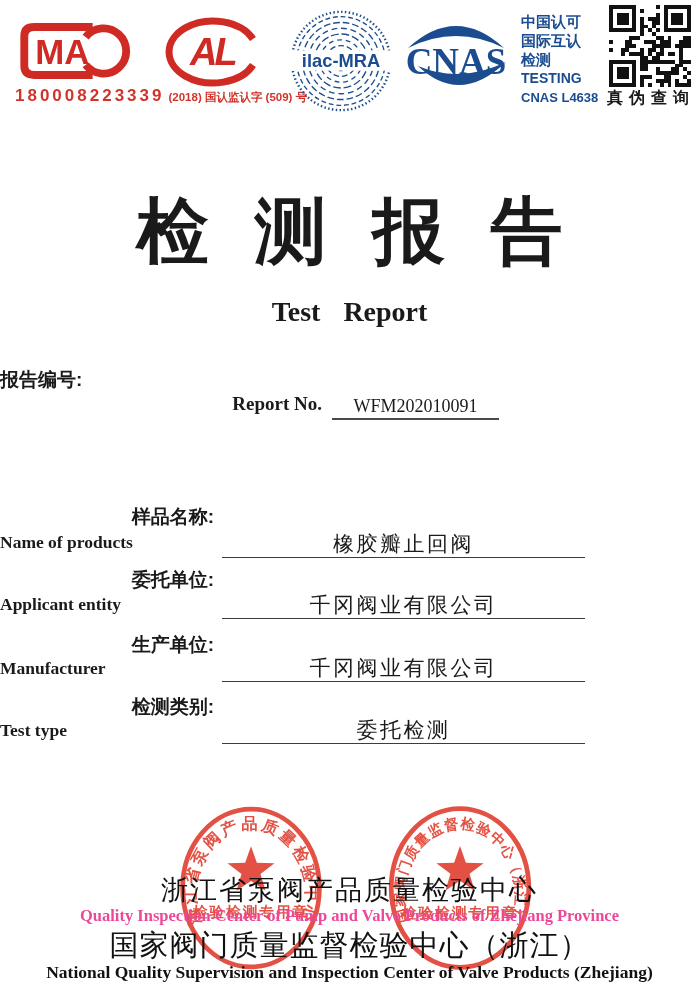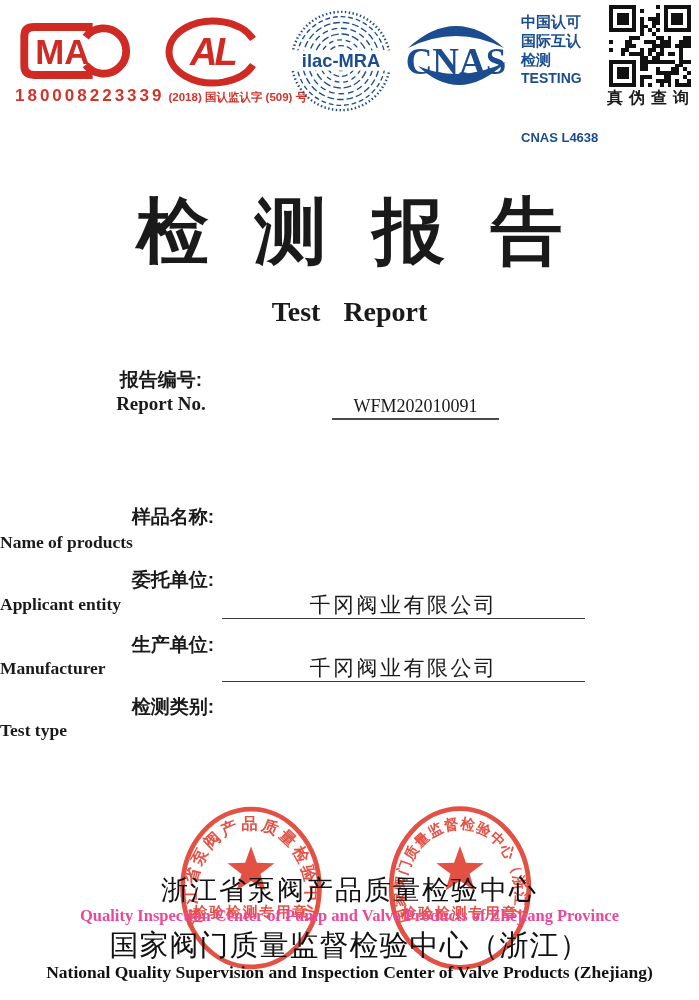--- a/index.html
+++ b/index.html
@@ -11,31 +11,31 @@
   .cma-logo { position:absolute; left:16px; top:16px; width:115px; height:70px; }
   .cert-line { position:absolute; left:15px; top:86px; width:330px; white-space:nowrap; color:#d2342b; }
   .cert-num { font-family:"Liberation Sans", sans-serif; font-weight:bold; font-size:17px; letter-spacing:3px; vertical-align:baseline; }
   .cert-txt { font-family:"Liberation Sans", sans-serif; font-weight:bold; font-size:11.5px; margin-left:4px; }
   .cal-logo { position:absolute; left:163px; top:16px; width:102px; height:72px; }
   .ilac-logo { position:absolute; left:288px; top:8px; width:106px; height:106px; }
   .cnas-logo { position:absolute; left:396px; top:14px; width:120px; height:85px; }
   .accred { position:absolute; left:521px; top:12px; width:92px; color:#1b4c8f; font-family:"Liberation Sans", sans-serif; font-weight:bold; }
   .accred div { font-size:15px; line-height:19px; white-space:nowrap; }
   .accred div:nth-child(4) { font-size:14px; }
-  .accred div:nth-child(5) { font-size:13px;margin-top:40px; }
+  .accred div:nth-child(5) { font-size:13px; }
   .qr-code { position:absolute; left:609px; top:5px; width:82px; height:82px; }
   .qr-caption { position:absolute; left:598px; top:88px; width:100px; text-align:center; font-weight:bold; font-size:16px; letter-spacing:6px; text-indent:6px; white-space:nowrap; }
 
   
   .title-zh { position:absolute; left:0; top:184px; width:699px; text-align:center; font-size:72px; font-weight:bold; letter-spacing:46px; text-indent:46px; white-space:nowrap; }
   .title-en { position:absolute; left:0; top:296px; width:699px; text-align:center; font-size:28px; font-weight:bold; word-spacing:16px; }
 
   
-  .repno-zh { position:absolute; left:0; top:367px; width:322px; text-align:center; font-family:"Liberation Sans", sans-serif; font-weight:bold; font-size:19px; }
-  .repno-en { position:absolute; left:0; top:393px; width:322px; text-align:center; font-weight:bold; font-size:19px; }
+  .repno-zh { position:absolute; left:0; top:367px; width:322px; text-align:left; font-family:"Liberation Sans", sans-serif; font-weight:bold; font-size:19px; }
+  .repno-en { position:absolute; left:0; top:393px; width:322px; text-align:right; font-weight:bold; font-size:19px; }
   .repno-value { position:absolute; left:332px; top:396px; width:167px; height:24px; text-align:center; font-size:18px; border-bottom:2px solid #4a4a4a; }
 
   
   .f-zh { position:absolute; left:0; width:214px; text-align:right; font-family:"Liberation Sans", sans-serif; font-weight:bold; font-size:19px; white-space:nowrap; }
   .f-en { position:absolute; left:0; width:214px; text-align:left; font-weight:bold; font-size:17.5px; white-space:nowrap; }
   .f-val { position:absolute; left:222px; width:363px; height:28px; text-align:center; font-size:21px; letter-spacing:2.5px; border-bottom:1.5px solid #3c3c3c; white-space:nowrap; }
 
   
   .stamp { position:absolute; z-index:1; opacity:0.88; }
   .stamp-left  { left:175px; top:802px; width:152px; height:172px; }
@@ -334,31 +334,33 @@
 
   <div class="title-zh">检测报告</div>
   <div class="title-en">Test Report</div>
 
   <div class="repno-zh">报告编号:</div>
   <div class="repno-en">Report No.</div>
   <div class="repno-value">WFM202010091</div>
 
   <div class="f-zh" style="top:504px">样品名称:</div>
   <div class="f-en" style="top:532px">Name of products</div>
+  <div class="f-val" style="top:530px">橡胶瓣止回阀</div>
 
   <div class="f-zh" style="top:567px">委托单位:</div>
   <div class="f-en" style="top:594px">Applicant entity</div>
   <div class="f-val" style="top:591px">千冈阀业有限公司</div>
 
   <div class="f-zh" style="top:632px">生产单位:</div>
   <div class="f-en" style="top:658px">Manufacturer</div>
   <div class="f-val" style="top:654px">千冈阀业有限公司</div>
 
   <div class="f-zh" style="top:694px">检测类别:</div>
   <div class="f-en" style="top:720px">Test type</div>
+  <div class="f-val" style="top:716px">委托检测</div>
 
   <svg class="stamp stamp-left" viewBox="0 0 160 180" aria-hidden="true">
     <ellipse class="stamp-ring" cx="80" cy="90" rx="72" ry="83"></ellipse>
     <path id="stamp-arc-1" d="M 26 122 A 58 69 0 1 1 134 122" fill="none"></path>
     <text class="stamp-ring-text rt1"><textPath href="#stamp-arc-1" startOffset="50%" text-anchor="middle">浙江省泵阀产品质量检验中心</textPath></text>
     <polygon class="stamp-star" transform="translate(80,72)" points="0,-26 6.2,-8.5 24.7,-8 10,3.2 15.3,21 0,10.5 -15.3,21 -10,3.2 -24.7,-8 -6.2,-8.5"></polygon>
     <text class="stamp-band" x="80" y="121">检验检测专用章</text>
   </svg>
 
   <svg class="stamp stamp-right" viewBox="0 0 160 180" aria-hidden="true">

